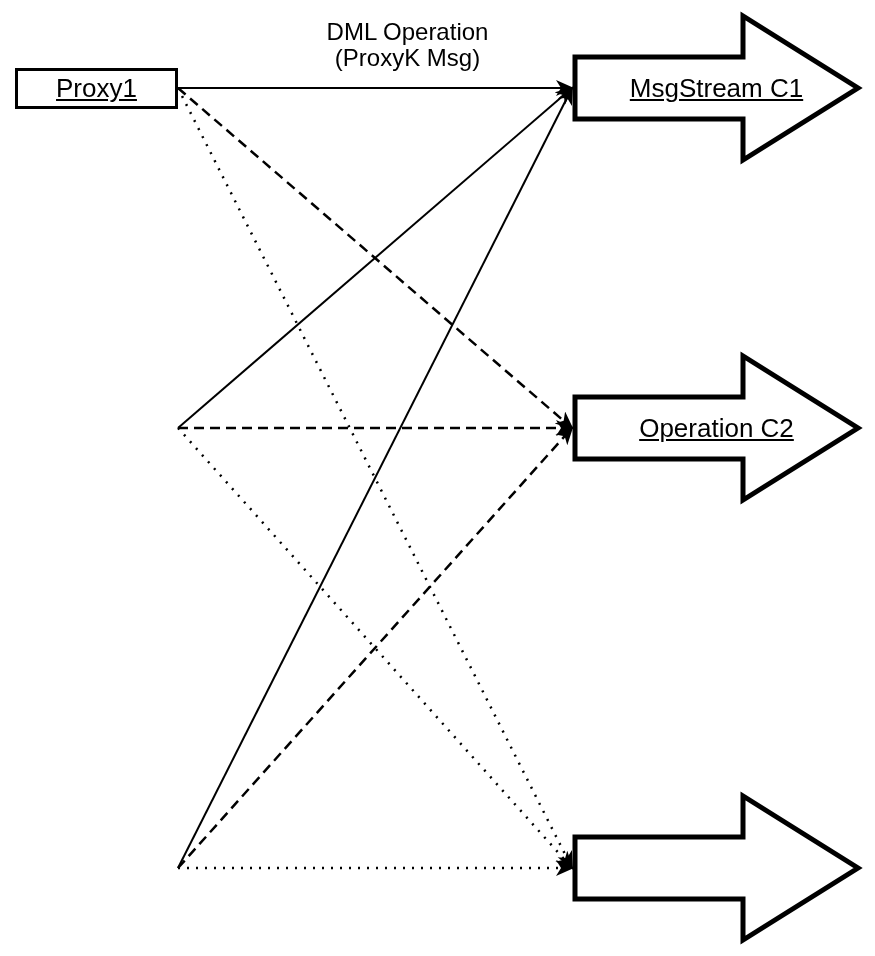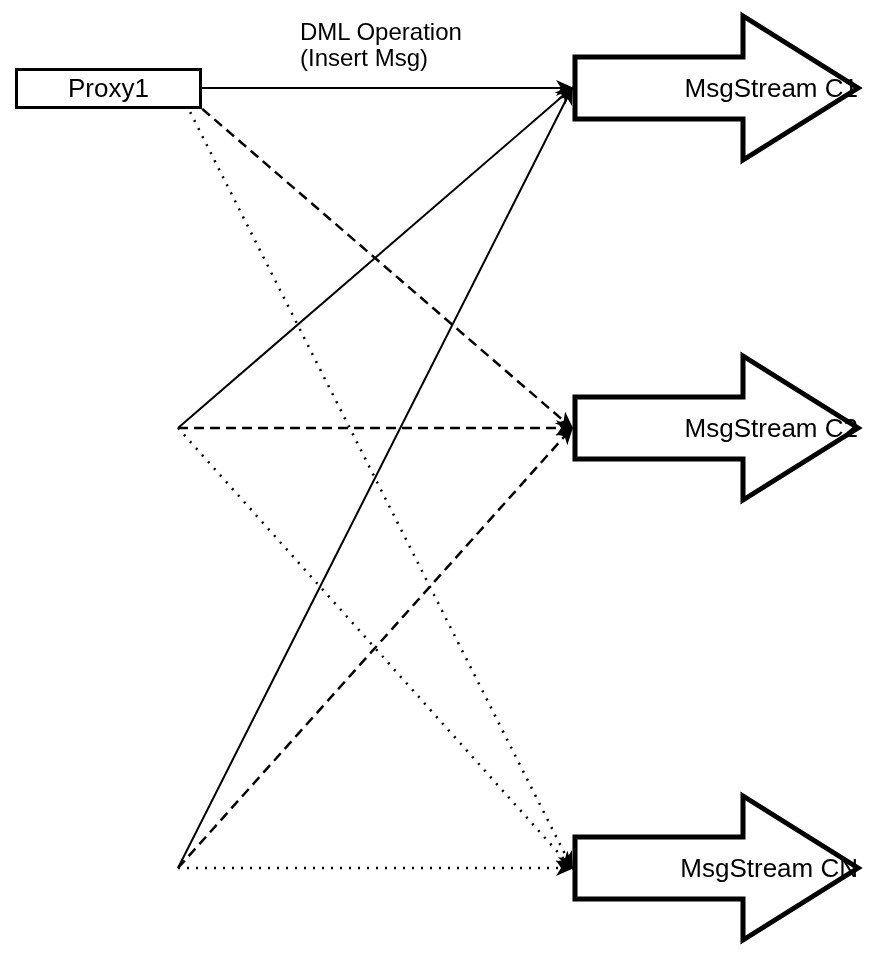--- a/index.html
+++ b/index.html
@@ -27,49 +27,51 @@
   .edge-dotted { stroke: #000; stroke-width: 2.5; fill: none; stroke-dasharray: 2 7; }
   .block-arrow {
     fill: #ffffff;
     stroke: #000000;
     stroke-width: 5;
     stroke-linejoin: miter;
   }
   .proxy-box {
     position: absolute;
     left: 15px;
-    width: 187px;
+    width: 163px;
     height: 41px;
     box-sizing: border-box;
     border: 3px solid #000000;
     background: #ffffff;
     display: flex;
     align-items: center;
     justify-content: center;
     font-size: 26px;
     color: #000000;
     z-index: 2;
+    text-decoration: underline;
   }
   .stream-label {
     position: absolute;
     left: 575px;
     width: 283px;
     height: 30px;
     line-height: 30px;
-    text-align: right;
+    text-align: center;
     font-size: 26px;
     color: #000000;
     z-index: 2;
+    text-decoration: underline;
   }
   .dml-annotation {
     position: absolute;
     left: 300px;
     top: 19px;
     width: 215px;
-    text-align: left;
+    text-align: center;
     font-size: 24px;
     line-height: 26px;
     color: #000000;
     z-index: 2;
   }
 </style>
 </head>
 <body>
 
 <div class="canvas">
@@ -96,21 +98,20 @@
     <path class="block-arrow" d="M 575 57 L 743 57 L 743 16 L 858 88 L 743 160 L 743 119 L 575 119 Z"></path>
     <path class="block-arrow" d="M 575 397 L 743 397 L 743 356 L 858 428 L 743 500 L 743 459 L 575 459 Z"></path>
     <path class="block-arrow" d="M 575 837 L 743 837 L 743 796 L 858 868 L 743 940 L 743 899 L 575 899 Z"></path>
   </svg>
 
   <div class="proxy-box" style="top:68px">
     <span>Proxy1</span>
   </div>
 
   <div class="stream-label" style="top:73px">MsgStream C1</div>
-  <div class="stream-label" style="top:413px">MsgStream C2</div>
-  <div class="stream-label" style="top:853px">MsgStream CN</div>
+  <div class="stream-label" style="top:413px">Operation C2</div>
 
   <div class="dml-annotation">
     <div>DML Operation</div>
-    <div>(Insert Msg)</div>
+    <div>(ProxyK Msg)</div>
   </div>
 
 </div>
 
 </body></html>

